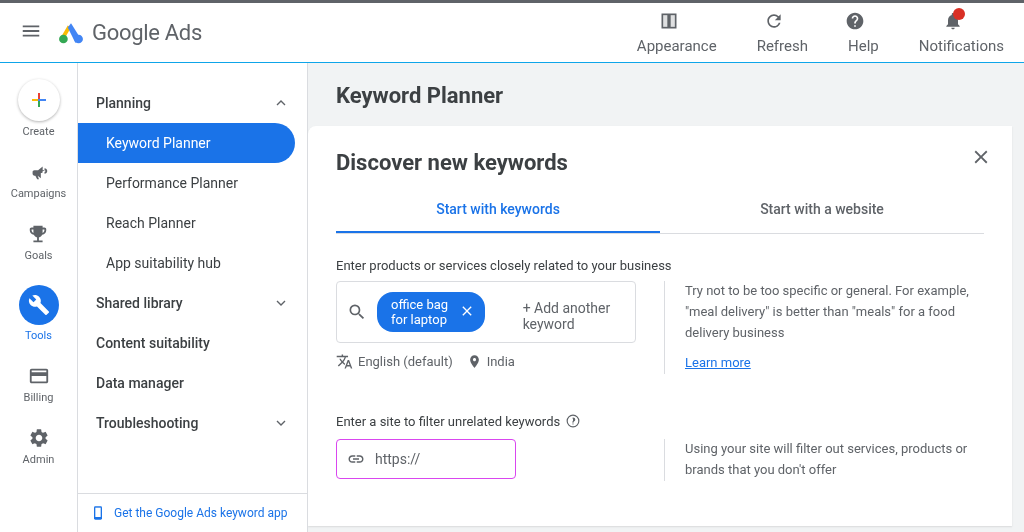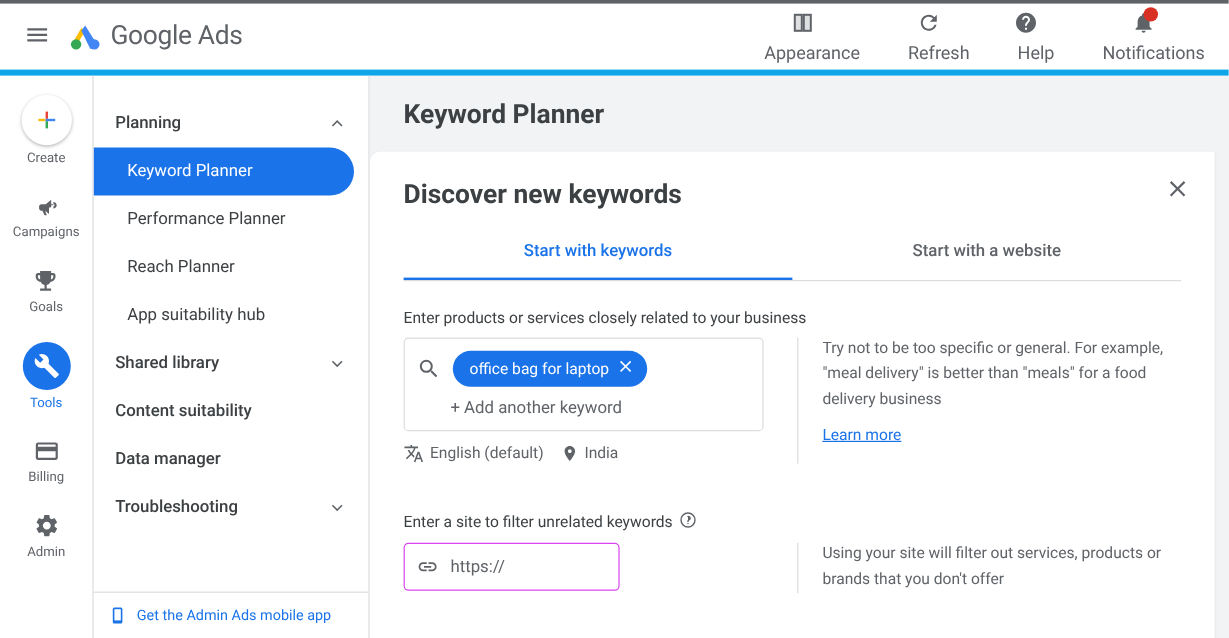--- a/index.html
+++ b/index.html
@@ -1,20 +1,20 @@
 <!DOCTYPE html>
 <html><head>
   <meta charset="utf-8">
   <style>
     * { box-sizing: border-box; margin: 0; padding: 0; }
     body { font-family: 'Google Sans', Roboto, Arial, sans-serif; background: #fff; width: 1024px; height: 532px; overflow: hidden; color: #3c4043; }
     
     .top-bar { height: 3px; background: #5f6368; }
     
-    header { display: flex; align-items: center; padding: 20px 20px; height: 60px; border-bottom: 5px solid #0ea5e9; }
+    header { display: flex; align-items: center; padding: 20px 20px; height: 60px; border-bottom: 1px solid #0ea5e9; }
     .hamburger { cursor: pointer; margin-right: 16px; color: #5f6368; }
     .logo-wrap { display: flex; align-items: center; gap: 8px; margin-right: 24px; }
     .logo-text { font-size: 22px; color: #5f6368; letter-spacing: -0.3px; }
     .search-wrap { display: flex; align-items: center; border: 1px solid #dadce0; border-radius: 4px; width: 445px; height: 40px; padding: 0 12px; }
     .search-wrap svg { color: #5f6368; margin-right: 10px; }
     .search-wrap input { border: none; outline: none; font-size: 14px; width: 100%; color: #5f6368; }
     .header-spacer { flex: 1; }
     .header-actions { display: flex; gap: 24px; }
     .header-action { display: flex; flex-direction: column; align-items: center; gap: 2px; cursor: pointer; color: #5f6368; }
     .header-action span { font-size: 15px; margin-left: 16px; }
@@ -47,21 +47,21 @@
     
     .tabs { display: flex; border-bottom: 1px solid #dadce0; margin-bottom: 24px; }
     .tab { flex: 1; text-align: center; padding: 14px 0; font-size: 14px; color: #5f6368; border-bottom: 2px solid transparent; cursor: pointer; font-weight: 500; }
     .tab.active { color: #1a73e8; border-bottom-color: #1a73e8; }
     
     .form-row { display: flex; gap: 28px; margin-bottom: 20px; }
     .form-left { width: 300px; }
     .form-right { flex: 1; font-size: 13px; color: #5f6368; line-height: 1.6; border-left: 1px solid #dadce0; padding-left: 20px; }
     .form-label { font-size: 13px; color: #3c4043; margin-bottom: 8px; }
     
-    .kw-input { border: 1px solid #dadce0; border-radius: 4px; padding: 10px; display: flex; flex-direction: column; gap: 10px; }
+    .kw-input { border: 1px solid #dadce0; border-radius: 4px; padding: 10px; display: flex; flex-direction: row; gap: 10px; align-items: flex-end; }
     .kw-top { display: flex; align-items: center; gap: 10px; }
     .chip { background: #1a73e8; color: #fff; padding: 5px 10px 5px 14px; border-radius: 16px; font-size: 13px; display: flex; align-items: center; gap: 6px; }
     .chip-x { cursor: pointer; }
     .add-kw { font-size: 14px; color: #5f6368; padding-left: 28px; cursor: pointer;}
     
     .locale-row { display: flex; gap: 14px; align-items: center; margin-top: 10px; font-size: 13px; color: #5f6368; }
     .locale-item { display: flex; align-items: center; gap: 5px; cursor: pointer; }
     
     .link-blue { color: #1a73e8; text-decoration: underline; cursor: pointer; }
     
@@ -200,21 +200,21 @@
       <span>Troubleshooting</span>
       <svg width="16" height="16" viewBox="0 0 24 24" class="chev">
           <polyline points="6 9 12 15 18 9"></polyline>
         </svg>
     </div>
     <div class="app-promo">
       <svg width="16" height="22" viewBox="0 0 24 24">
           <rect x="6" y="2" width="12" height="20" rx="2" fill="#1a73e8"></rect>
           <rect x="8" y="4" width="8" height="14" fill="#fff"></rect>
         </svg>
-      <a href="#">Get the Admin Ads mobile app</a>
+      <a href="#">Get the Google Ads keyword app</a>
     </div>
   </aside>
 
   <main class="main">
     <h1 class="page-title">Keyword Planner</h1>
 
     <div class="card">
       <h2 class="card-title">Discover new keywords</h2>
       <div class="close-x">
         <svg width="22" height="22" viewBox="0 0 24 24">

